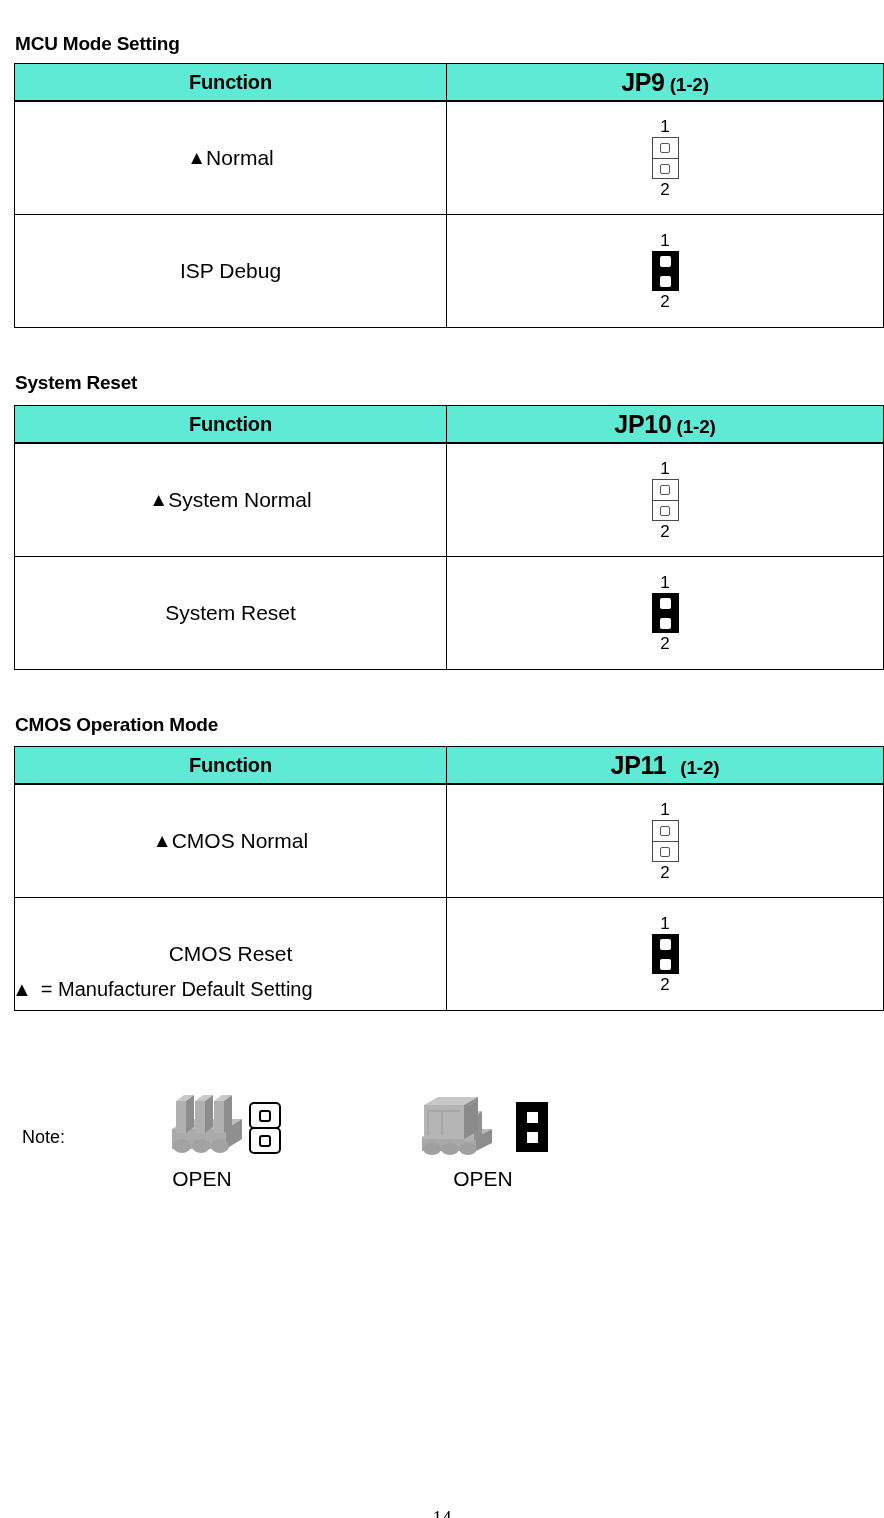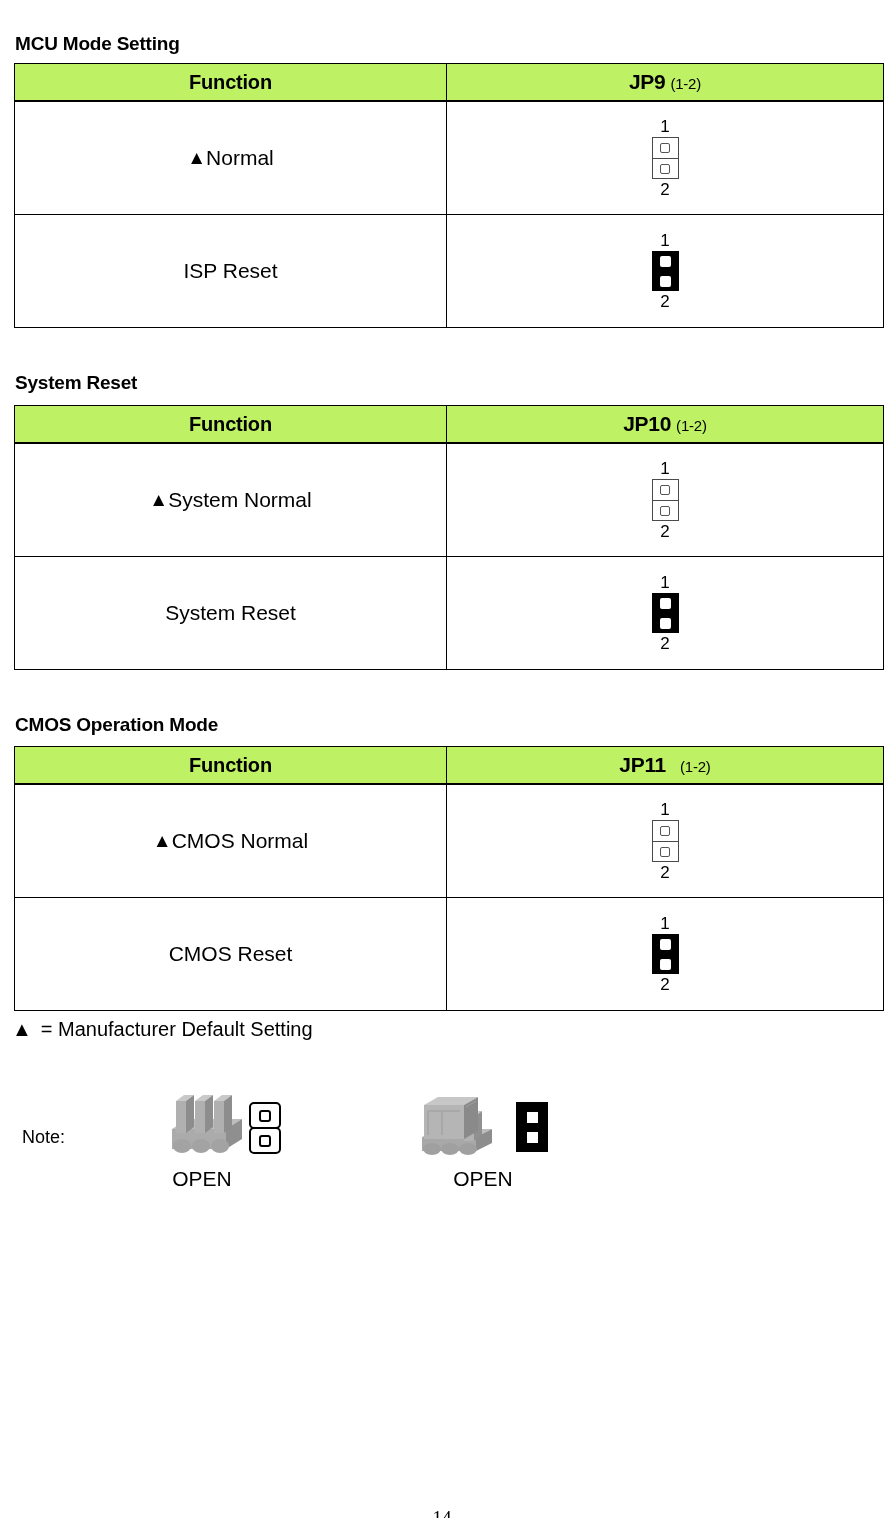--- a/index.html
+++ b/index.html
@@ -42,44 +42,44 @@
     width: 869px;
     border-collapse: collapse;
     table-layout: fixed;
   }
   .jtable td, .jtable th {
     border: 1.5px solid #000000;
     padding: 0;
     margin: 0;
   }
   .jtable thead th {
-    background: #bef264;
+    background: #5eead4;
     height: 36px;
     font-size: 20px;
     font-weight: bold;
     text-align: center;
     vertical-align: middle;
     border-bottom-width: 2px;
   }
   .col-fn  { width: 432px; }
   .col-jp  { width: 437px; }
 
   .hdr-fn {
     font-size: 20px;
     font-weight: bold;
     letter-spacing: -0.2px;
   }
   .hdr-jp-main {
-    font-size: 21px;
+    font-size: 25px;
     font-weight: bold;
     letter-spacing: -0.3px;
   }
   .hdr-jp-sub {
-    font-size: 15px;
-    font-weight: normal;
+    font-size: 19px;
+    font-weight: bold;
     letter-spacing: -0.2px;
   }
   .gap-wide { display: inline-block; width: 14px; }
   .gap-narrow { display: inline-block; width: 5px; }
 
   .jtable tbody td {
     height: 112px;
     vertical-align: middle;
     text-align: center;
     background: #ffffff;
@@ -286,21 +286,21 @@
                     <i></i>
                   </div>
               </div>
             </div>
             <div class="pinlabel">2</div>
           </div>
         </td>
       </tr>
       <tr>
         <td>
-          <span class="fn-text"><span class="tri"></span><span>ISP Reset</span></span>
+          <span class="fn-text"><span class="tri"></span><span>ISP Debug</span></span>
         </td>
         <td>
           <div class="jumper">
             <div class="pinlabel">1</div>
             <div class="blockwrap">
               <div class="blk-short">
                 <div class="cell">
                     <i></i>
                   </div>
                 <div class="cell">
@@ -434,21 +434,21 @@
                   </div>
               </div>
             </div>
             <div class="pinlabel">2</div>
           </div>
         </td>
       </tr>
     </tbody>
   </table>
 
-  <div class="footnote" style="top:984px;">
+  <div class="footnote" style="top:944px;">
     <span class="tri-big">▲</span><span class="fn-sp"></span><span>= Manufacturer Default Setting</span>
   </div>
 
   <div class="note-label" style="left:22px; top:1092px;">Note:</div>
 
   <div class="note-figure" style="left:168px; top:1058px; width:90px; height:70px;">
     <svg width="90" height="70" viewBox="0 0 90 70">
 
       <polygon points="4,38 58,38 74,28 20,28" fill="#bdbdbd"></polygon>
       <polygon points="4,38 4,58 58,58 58,38" fill="#ababab"></polygon>

